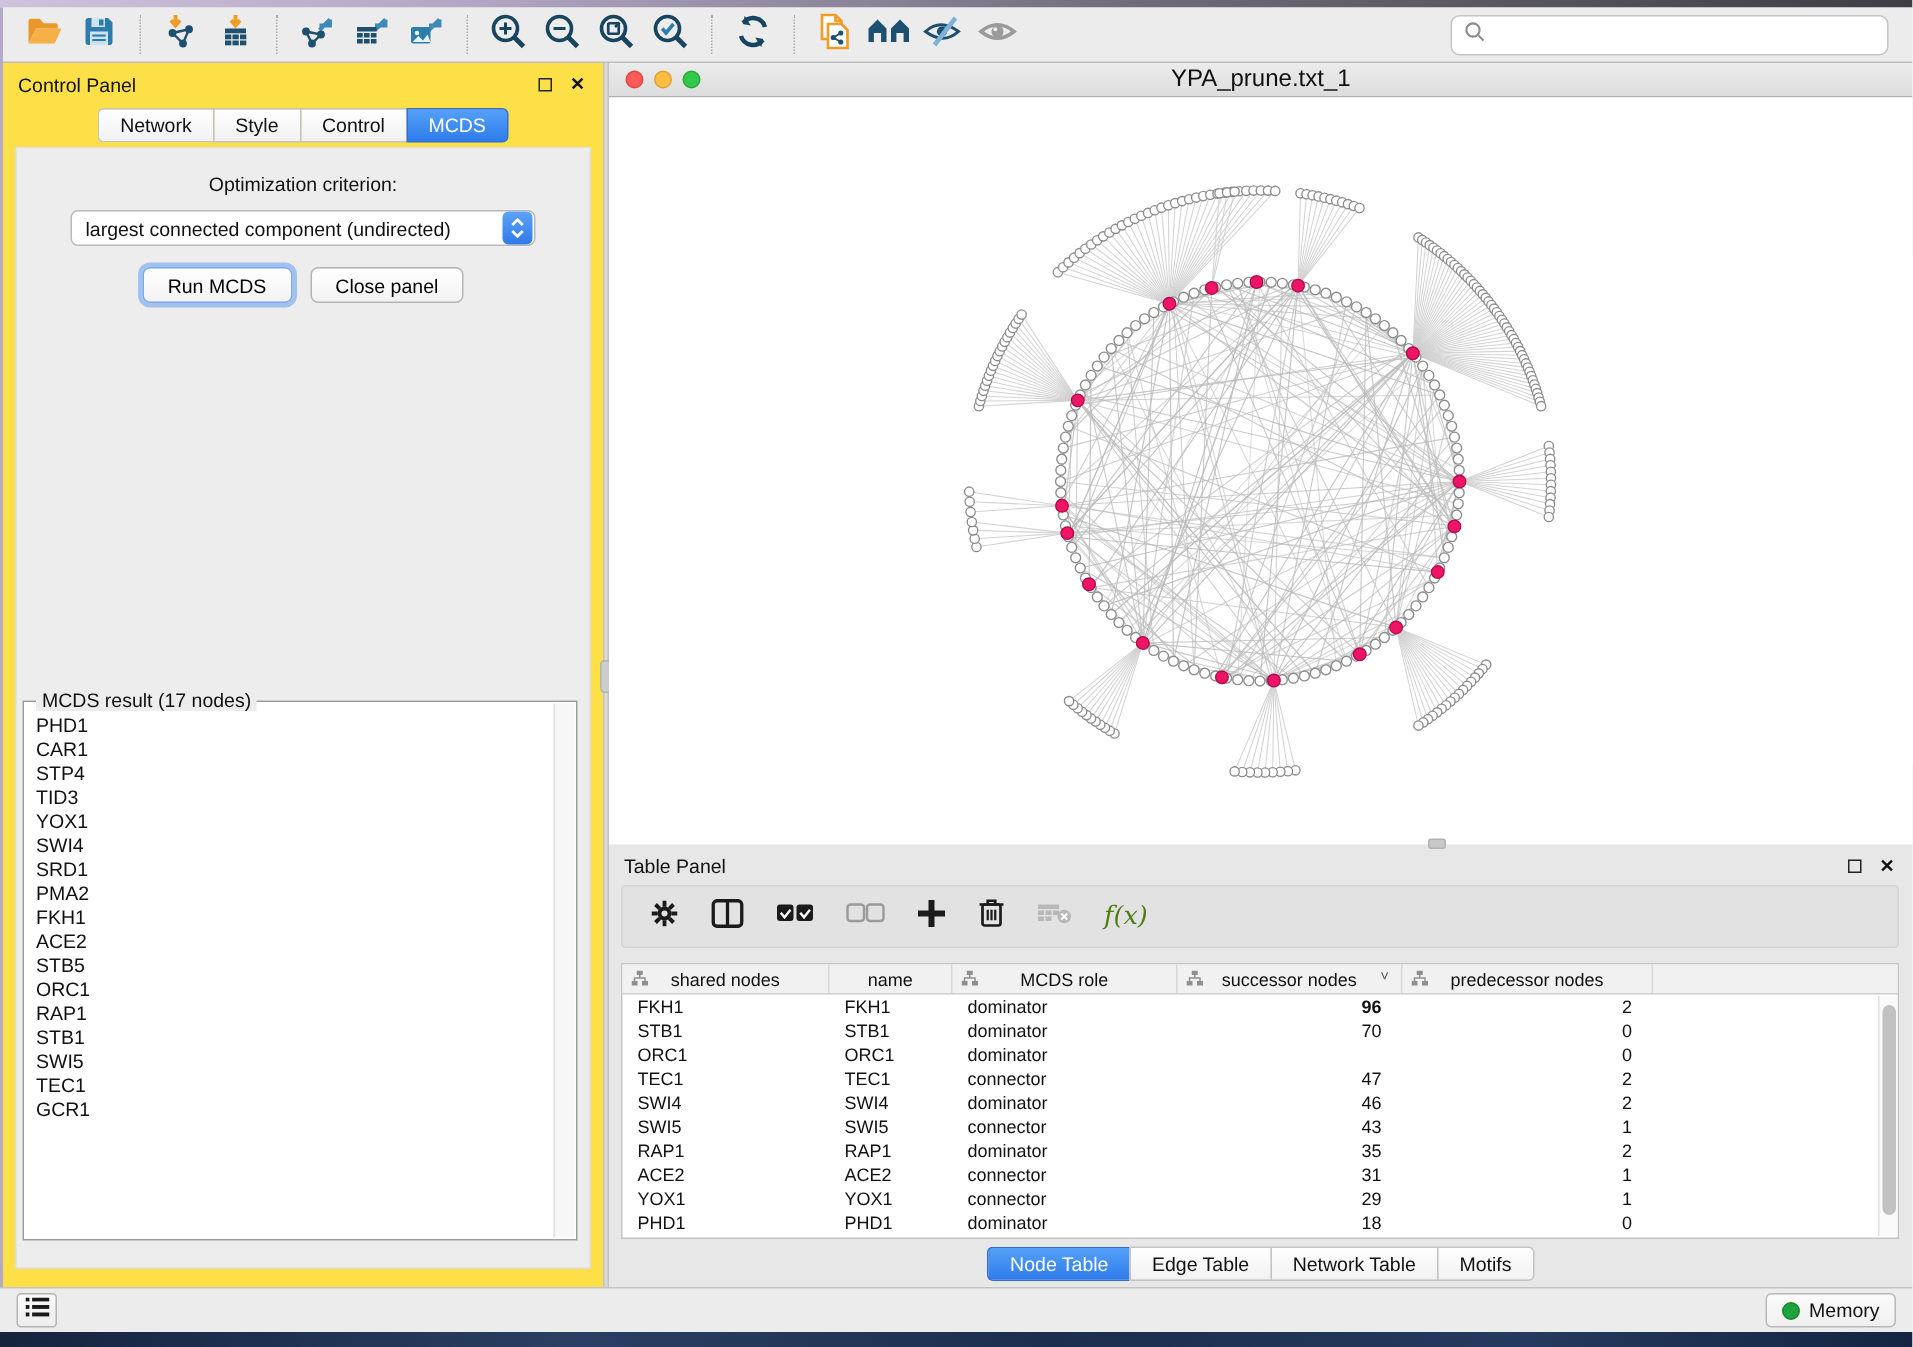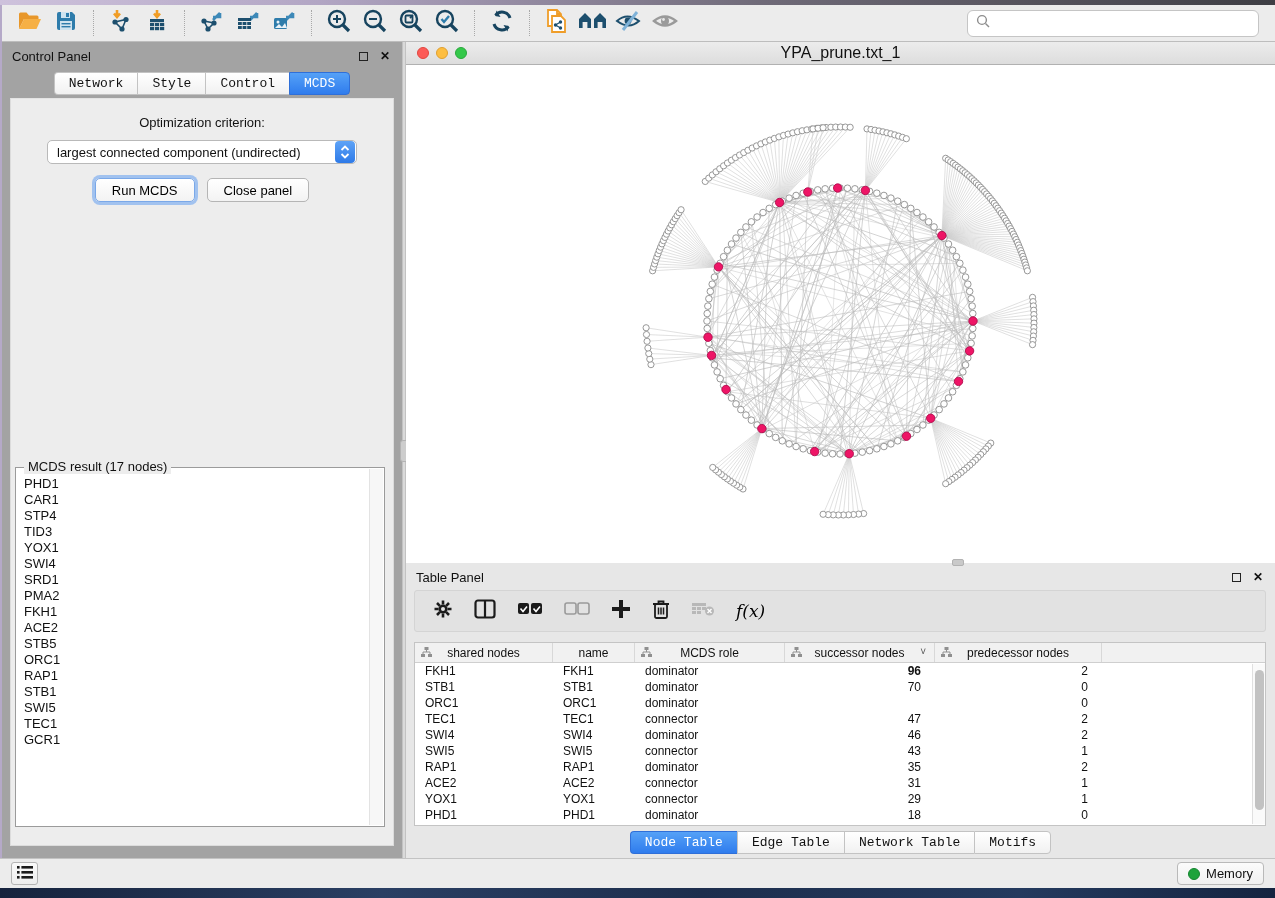--- a/index.html
+++ b/index.html
@@ -18,28 +18,28 @@
   
   .toolbar { position:absolute; top:5px; left:2px; right:0; height:37px; background:#ececec;
     border-bottom:1px solid #bdbdbd; display:flex; align-items:center; padding:0 10px; }
   .tb-btn { width:36px; height:30px; display:flex; align-items:center; justify-content:center; border-radius:4px; }
   .tb-sep { width:0; height:26px; border-left:1px dotted #a9a9a9; margin:0 9px; }
   .search-box { margin-left:auto; margin-right:6px; width:292px; height:27px; background:#fff;
     border:1px solid #c5c5c5; border-radius:6px; display:flex; align-items:center; padding:0 8px; gap:6px; }
   .search-box input { border:none; outline:none; flex:1; font:13px "Liberation Sans",sans-serif; background:transparent; }
 
   
-  .control-panel { position:absolute; left:2px; top:42px; width:400px; height:816px; background:#a3a3a3; }
+  .control-panel { position:absolute; left:2px; top:42px; width:400px; height:816px; background:#fde047; }
   .panel-head { height:26px; display:flex; align-items:center; padding:2px 12px 0 10px; font-size:13px; }
   .panel-head .spacer { flex:1; }
   .float-box { width:9px; height:9px; border:1.5px solid #222; display:inline-block; margin-right:12px; }
   .close-x { font-size:12px; font-weight:bold; color:#111; line-height:1; }
   .seg-row { display:flex; justify-content:center; margin-top:4px; position:relative; z-index:2; }
   .seg-btn { font-size:13px; padding:3px 14px; background:linear-gradient(#ffffff,#f1f1f1);
-    border:1px solid #c3c3c3; border-right:none; color:#111;font-family:Liberation Mono, monospace; }
+    border:1px solid #c3c3c3; border-right:none; color:#111; }
   .seg-btn:first-child { border-radius:4px 0 0 4px; }
   .seg-btn:last-child { border-radius:0 4px 4px 0; border-right:1px solid #c3c3c3; }
   .seg-btn.active { background:linear-gradient(#55a1f7,#2f7ced); color:#fff; border-color:#2f6fd8; }
   .cp-content { position:absolute; left:8px; right:8px; top:56px; bottom:12px; background:#ededed;
     border:1px solid #dcdcdc; border-top:1px solid #e4e4e4; }
   .opt-label { text-align:center; font-size:13px; margin-top:16px; }
   .dropdown { margin:10px auto 0 auto; width:310px; height:24px; background:#fff; border:1px solid #b9b9b9;
     border-radius:5px; display:flex; align-items:center; position:relative; }
   .dropdown .dd-text { flex:1; font-size:13px; padding-left:9px; white-space:nowrap; overflow:hidden; }
   .dd-stepper { width:20px; height:22px; margin-right:1px; border-radius:4px;
@@ -75,21 +75,21 @@
   .light.yellow { background:#fdbe41; border:1px solid #e0a030; }
   .light.green { background:#34c84a; border:1px solid #2aa83c; }
   .net-canvas { position:absolute; top:23px; left:0; right:0; bottom:0; background:#fff; }
   .h-handle { position:absolute; left:546px; bottom:-3px; width:12px; height:7px; background:#c9c9c9;
     border:1px solid #b2b2b2; border-radius:2px; z-index:3; }
 
   
   .table-panel { position:absolute; left:406px; top:563px; right:0; height:295px; background:#e7e7e7; }
   .tp-toolbar { position:absolute; left:8px; right:9px; top:27px; height:42px; background:#e2e2e2;
     border:1px solid #d4d4d4; border-radius:3px; display:flex; align-items:center; gap:21px; padding:0 18px; }
-  .fx-label { font:italic 17px "DejaVu Serif",serif; color:#000000; }
+  .fx-label { font:italic 17px "DejaVu Serif",serif; color:#4d7c0f; }
   .tbl-wrap { position:absolute; left:8px; right:9px; top:79px; height:184px; background:#fff;
     border:1px solid #c4c4c4; }
   .tbl-header { display:flex; height:20px; background:#f1f1f1; border-bottom:1px solid #cfcfcf; }
   .th-cell { position:relative; display:flex; align-items:center; justify-content:center;
     font-size:12px; border-right:1px solid #d8d8d8; flex:0 0 auto; }
   .th-cell .ns-icon { position:absolute; left:6px; top:4px; }
   .th-cell .sort-ch { position:absolute; right:8px; top:3px; color:#555; font-size:10px; }
   .tbl-row { display:flex; height:16px; }
   .td-cell { font-size:12px; line-height:16px; flex:0 0 auto; white-space:nowrap; overflow:hidden; }
   .td-cell.l { padding-left:10px; text-align:left; }

